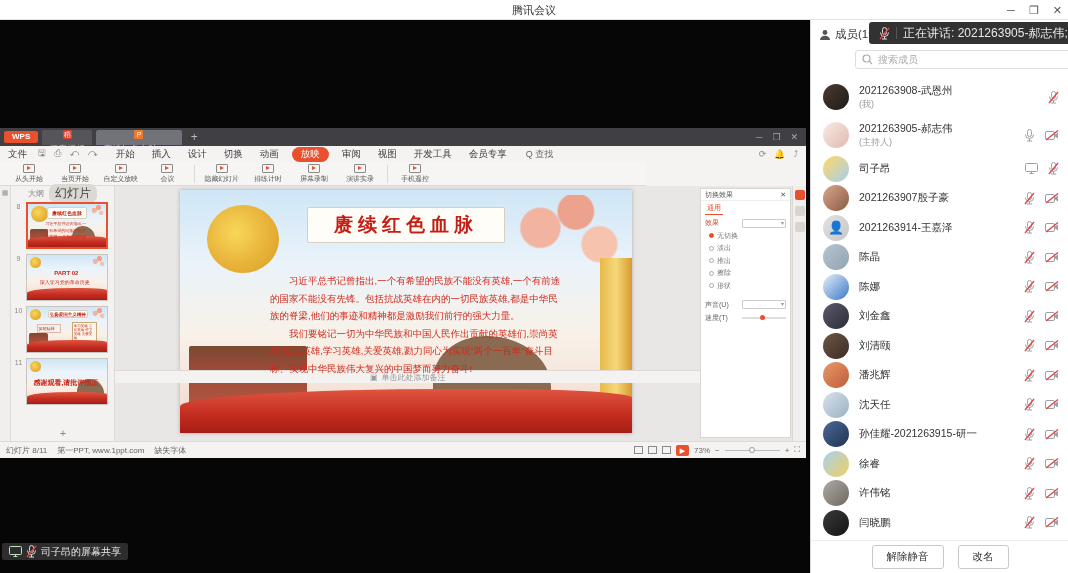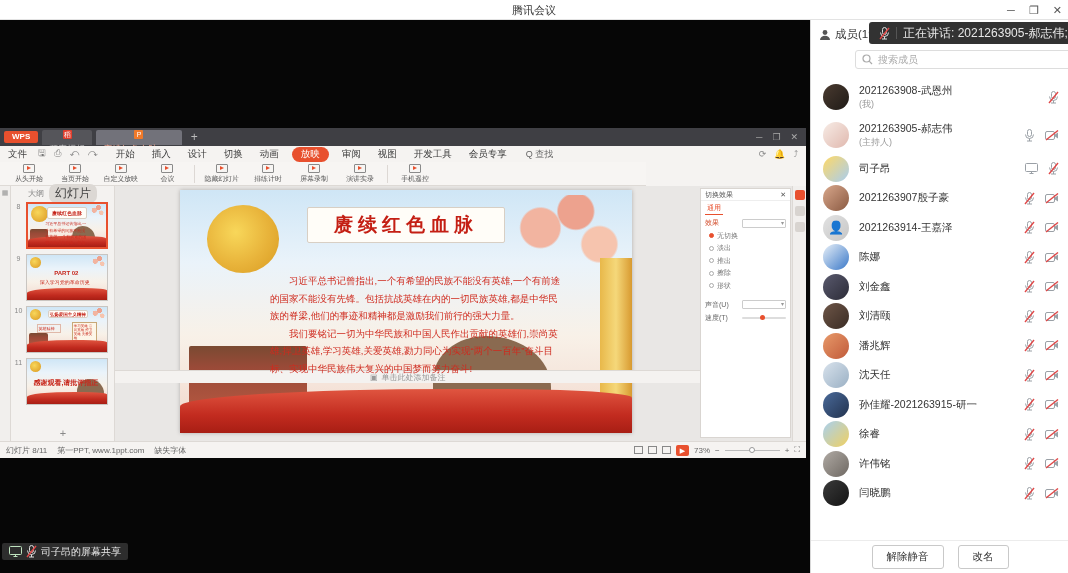--- a/index.html
+++ b/index.html
@@ -555,20 +555,42 @@
             <span>
               <svg class="ic" width="14" height="11" viewBox="0 0 14 11">
                 <rect x="0.5" y="1.5" width="9" height="8" rx="1.5" fill="none" stroke="#9aa0a6"></rect>
                 <path d="M10 4.5l3-2v6l-3-2z" fill="#9aa0a6"></path>
                 <line x1="1" y1="10" x2="13" y2="0.5" stroke="#e04848" stroke-width="1.4"></line>
               </svg>
             </span>
           </span>
         </div>
         <div class="member-row">
+          <span class="avatar" style="background:linear-gradient(135deg,#b8c6d0,#8fa3b0);"></span>
+          <span class="m-names">
+            <span class="m-name">陈晶</span>
+          </span>
+          <span class="m-icons">
+            <span>
+              <svg class="ic" width="11" height="13" viewBox="0 0 11 13">
+                <rect x="3.5" y="0.5" width="4" height="7" rx="2" fill="none" stroke="#9aa0a6"></rect>
+                <path d="M1.5 5.5a4 4 0 0 0 8 0M5.5 9.5v2.5M3 12h5" fill="none" stroke="#9aa0a6"></path>
+                <line x1="1" y1="12" x2="10" y2="1" stroke="#e04848" stroke-width="1.4"></line>
+              </svg>
+            </span>
+            <span>
+              <svg class="ic" width="14" height="11" viewBox="0 0 14 11">
+                <rect x="0.5" y="1.5" width="9" height="8" rx="1.5" fill="none" stroke="#9aa0a6"></rect>
+                <path d="M10 4.5l3-2v6l-3-2z" fill="#9aa0a6"></path>
+                <line x1="1" y1="10" x2="13" y2="0.5" stroke="#e04848" stroke-width="1.4"></line>
+              </svg>
+            </span>
+          </span>
+        </div>
+        <div class="member-row">
           <span class="avatar" style="background:linear-gradient(135deg,#e8f0f8,#3a78c8);"></span>
           <span class="m-names">
             <span class="m-name">陈娜</span>
           </span>
           <span class="m-icons">
             <span>
               <svg class="ic" width="11" height="13" viewBox="0 0 11 13">
                 <rect x="3.5" y="0.5" width="4" height="7" rx="2" fill="none" stroke="#9aa0a6"></rect>
                 <path d="M1.5 5.5a4 4 0 0 0 8 0M5.5 9.5v2.5M3 12h5" fill="none" stroke="#9aa0a6"></path>
                 <line x1="1" y1="12" x2="10" y2="1" stroke="#e04848" stroke-width="1.4"></line>

